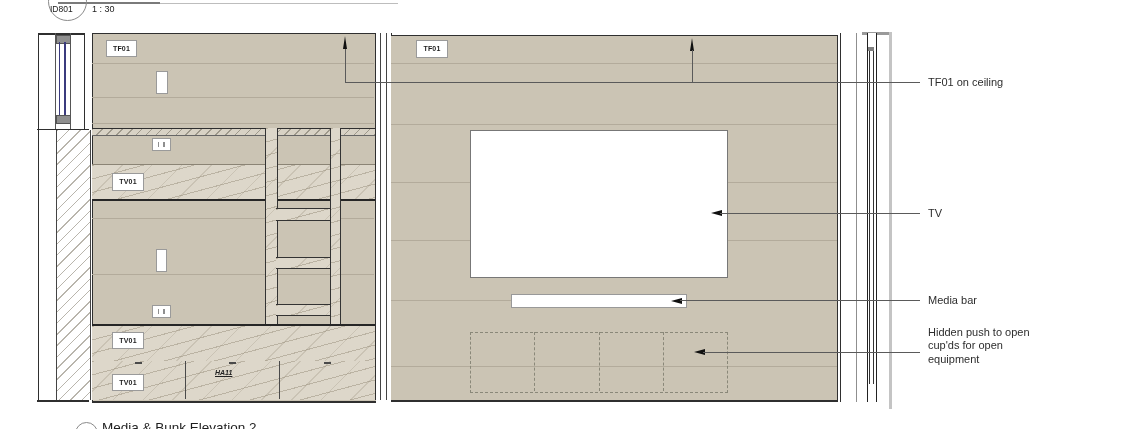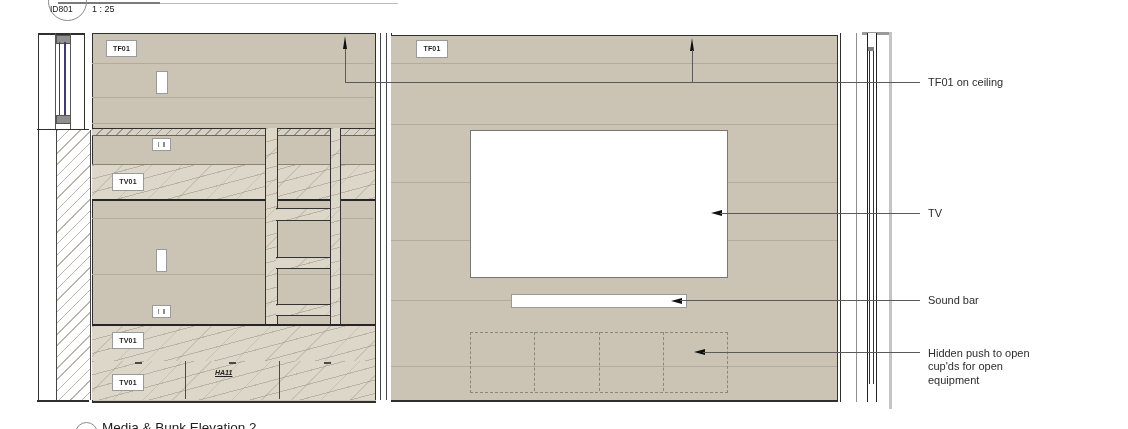--- a/index.html
+++ b/index.html
@@ -39,21 +39,21 @@
 </style>
 </head>
 <body>
 
 <div id="canvas">
 
   <div class="abs" style="left:58px;top:2px;width:102px;height:2px;background:#7a7a7a;"></div>
   <div class="abs" style="left:160px;top:2.5px;width:238px;height:1px;background:#bdbdbd;"></div>
   <div class="abs" style="left:47.5px;top:-18px;width:37px;height:37px;border:1px solid #8a8a8a;border-radius:50%;"></div>
   <div class="smalltext" style="left:50px;top:3.5px;font-size:8.5px;">ID801</div>
-  <div class="smalltext" style="left:92px;top:4px;font-size:9px;">1 : 25</div>
+  <div class="smalltext" style="left:92px;top:4px;font-size:9px;">1 : 30</div>
 
   <div class="hline" style="left:38px;top:33px;width:46px;height:1.5px;"></div>
   <div class="vline" style="left:38px;top:33px;height:367px;"></div>
   <div class="vline" style="left:54.5px;top:33px;height:96px;background:#555;"></div>
   <div class="vline" style="left:69.5px;top:33px;height:96px;background:#555;"></div>
   <div class="vline" style="left:83.5px;top:33px;height:96px;"></div>
   <div class="abs" style="left:56px;top:35px;width:13px;height:7px;background:#8f8f8f;border:1px solid #555;"></div>
   <div class="abs" style="left:58.5px;top:42px;width:1.5px;height:73px;background:#3b3b7e;"></div>
   <div class="abs" style="left:64px;top:42px;width:1.5px;height:73px;background:#3b3b7e;"></div>
   <div class="abs" style="left:56px;top:115px;width:13px;height:7px;background:#8f8f8f;border:1px solid #555;"></div>
@@ -140,22 +140,22 @@
   <div class="leader" style="left:720px;top:212.5px;width:200px;"></div>
 
   <div class="arrow-left" style="left:671px;top:297.5px;"></div>
   <div class="leader" style="left:680px;top:300px;width:240px;"></div>
 
   <div class="arrow-left" style="left:694px;top:349px;"></div>
   <div class="leader" style="left:703px;top:351.5px;width:217px;"></div>
 
   <div class="note" style="left:928px;top:75.5px;">TF01 on ceiling</div>
   <div class="note" style="left:928px;top:206.5px;">TV</div>
-  <div class="note" style="left:928px;top:294px;">Sound bar</div>
-  <div class="note" style="left:928px;top:347px;white-space:normal;width:140px;">
+  <div class="note" style="left:928px;top:294px;">Media bar</div>
+  <div class="note" style="left:928px;top:326px;white-space:normal;width:140px;">
     <div>Hidden push to open</div>
     <div>cup'ds for open</div>
     <div>equipment</div>
   </div>
 
   <div class="abs" style="left:74.5px;top:421.5px;width:21px;height:21px;border:1px solid #8a8a8a;border-radius:50%;display:flex;align-items:center;justify-content:center;font-size:9px;color:#222;">
     <span>2</span>
   </div>
   <div class="abs" style="left:102px;top:419.5px;font-size:13.5px;color:#1e1e1e;white-space:nowrap;">Media &amp; Bunk Elevation 2</div>
 

